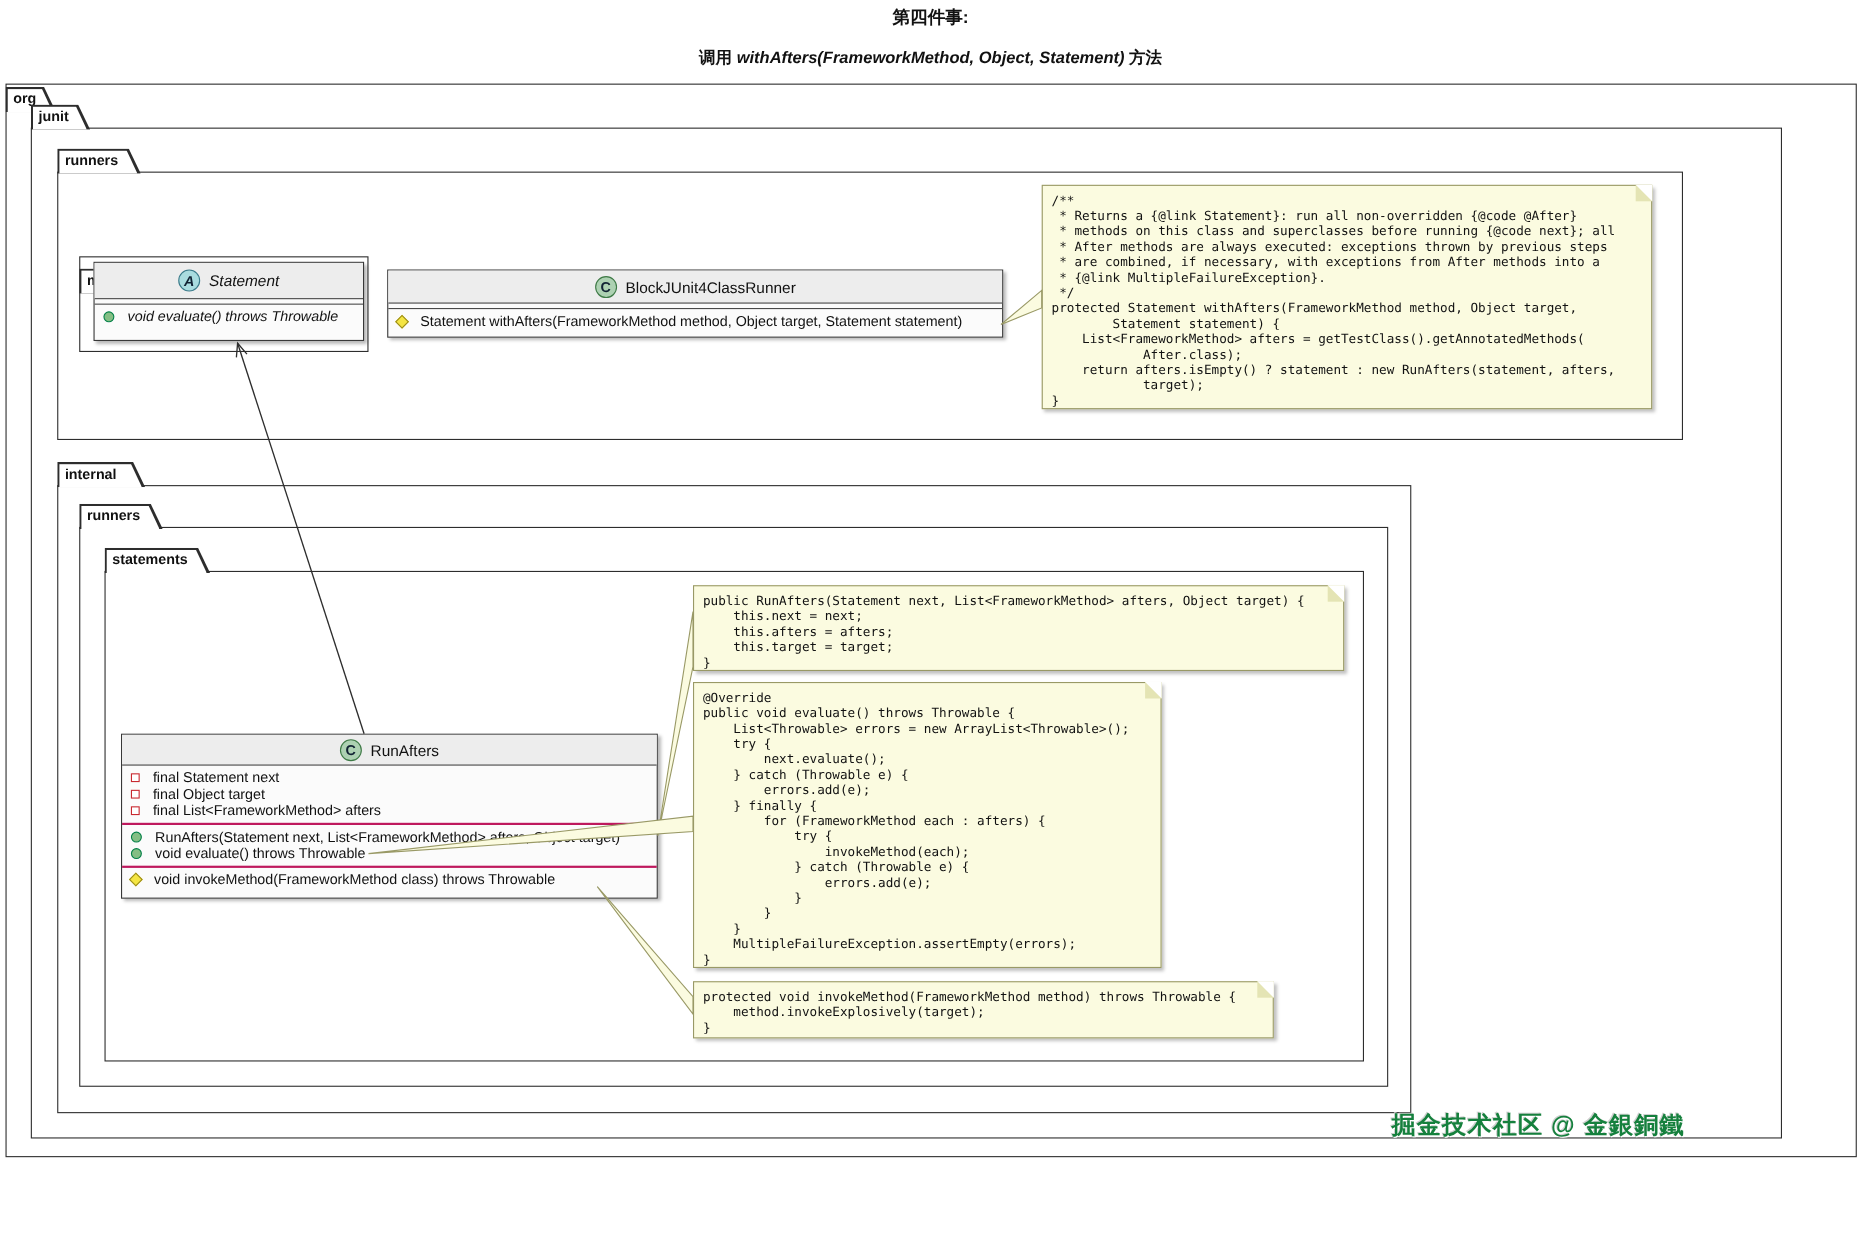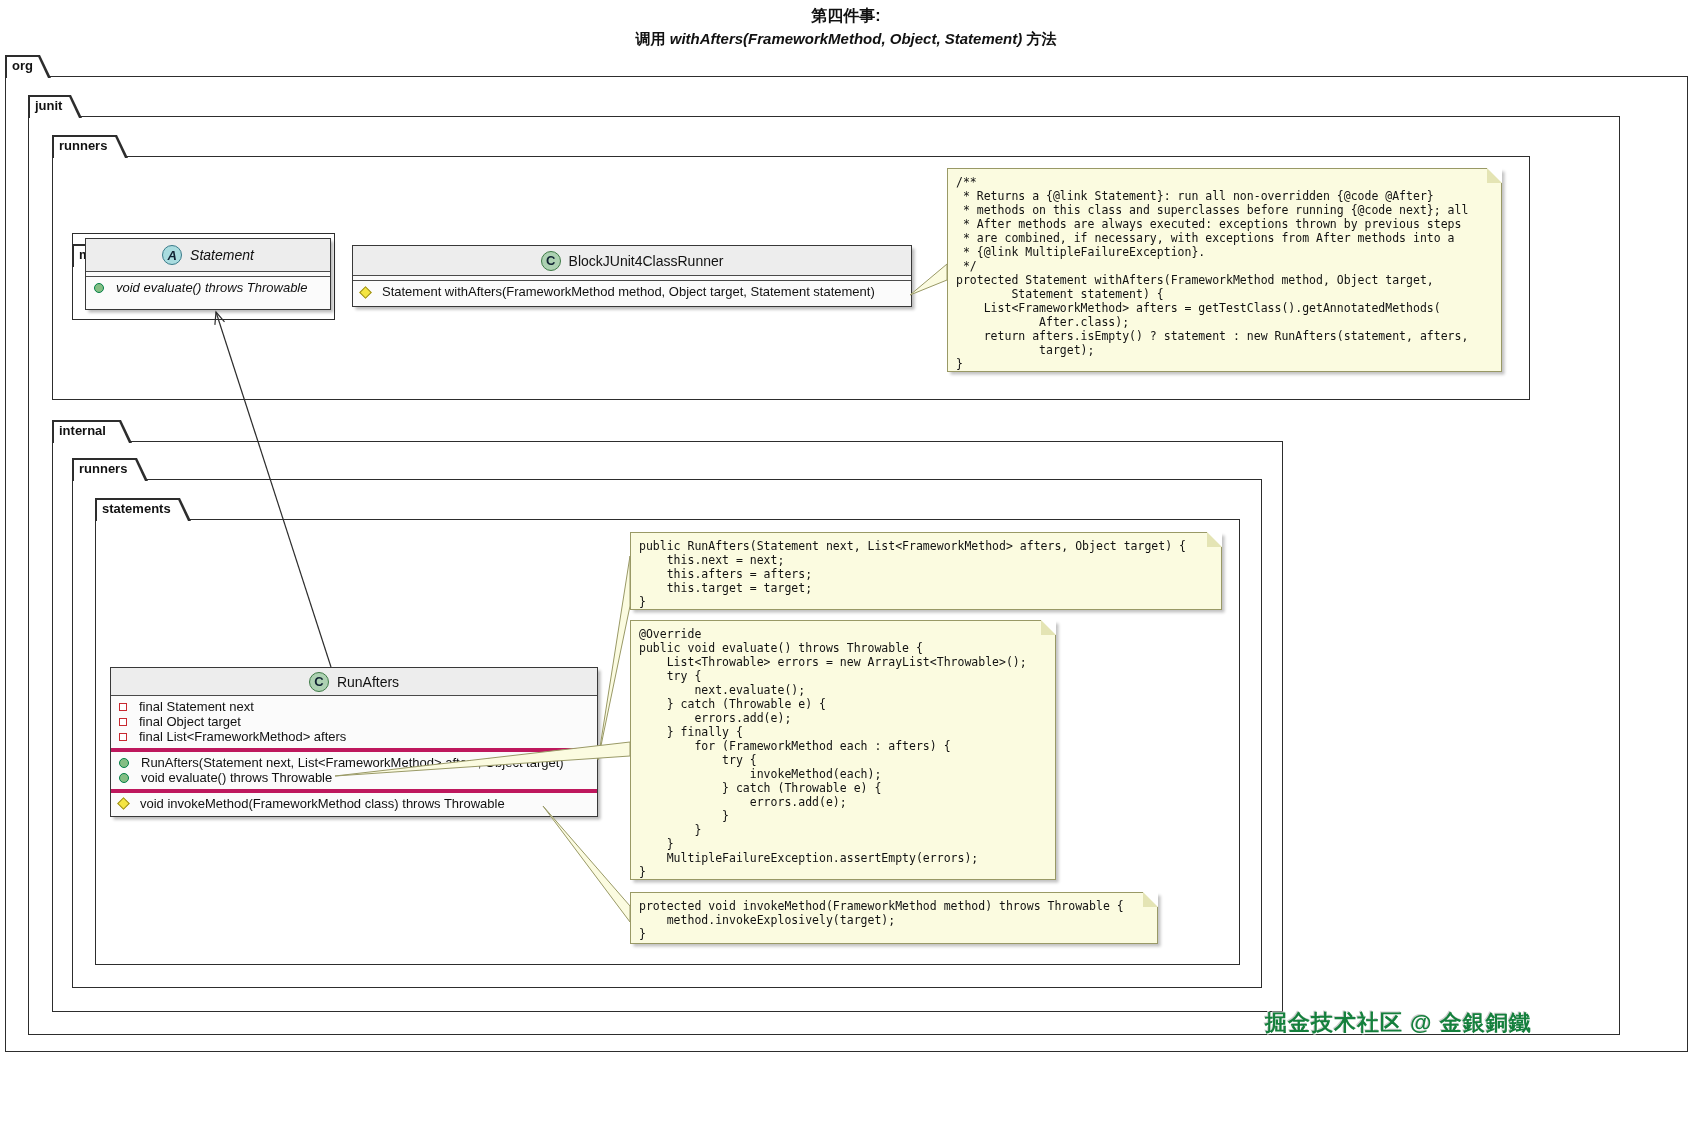--- a/index.html
+++ b/index.html
@@ -2,21 +2,21 @@
 <html><head>
 <meta charset="utf-8">
 <style>
   * { margin:0; padding:0; box-sizing:border-box; }
   body { background:#ffffff; font-family:"Liberation Sans", sans-serif; }
   #canvas { position:relative; width:1692px; height:1145px; background:#ffffff; overflow:hidden; }
 
   
   .diagram-title { position:absolute; top:6px; left:0; width:100%; text-align:center; z-index:6; }
   .diagram-title .t1 { font-size:16px; font-weight:bold; color:#111; }
-  .diagram-title .t2 { font-size:15px; font-weight:bold; color:#111; margin-top:3px; }
+  .diagram-title .t2 { font-size:15px; font-weight:bold; color:#111; margin-top:16px; }
   .diagram-title .t2 .code { font-style:italic; }
 
   
   .pkg { position:absolute; }
   .pkg-box { position:absolute; left:0; right:0; top:21px; bottom:0; border:1.5px solid #2d2d2d; background:transparent; }
   .pkg-tab { position:absolute; top:0; left:0; height:23px; z-index:2; }
   .pkg-tab .tab-bg { position:absolute; inset:0; background:#2d2d2d;
       clip-path:polygon(0 0, calc(100% - 11px) 0, 100% 100%, 0 100%); }
   .pkg-tab .tab-fg { position:absolute; left:1.5px; top:1.5px; right:3px; bottom:0; background:#ffffff;
       clip-path:polygon(0 0, calc(100% - 10px) 0, 100% 100%, 0 100%); }
@@ -27,21 +27,21 @@
   .uml-class { position:absolute; border:1.5px solid #383838; background:#fbfbfb;
       box-shadow:2.5px 2.5px 3px rgba(0,0,0,0.28); z-index:3; display:flex; flex-direction:column; }
   .uml-title { background:#ededed; display:flex; align-items:center; justify-content:center;
       gap:8px; border-bottom:1px solid #4a4a4a; flex:0 0 auto; }
   .uml-title .cls-name { font-size:14px; color:#111; }
   .stereo { display:inline-flex; align-items:center; justify-content:center;
       width:20px; height:20px; border-radius:50%; font-size:13px; font-weight:bold; color:#123; }
   .stereo.abstract { background:#A9DCDF; border:1px solid#3A7B8A; font-style:italic; }
   .stereo.concrete { background:#ADD1B2; border:1px solid #3E7A46; }
   .uml-empty { flex:0 0 5px; border-bottom:1px solid #4a4a4a; }
-  .uml-sect { padding:3px 8px 4px 8px; border-bottom:4px solid #be185d; }
+  .uml-sect { padding:3px 8px 4px 8px; border-bottom:2px solid #be185d; }
   .uml-sect.last { border-bottom:none; flex:1 1 auto; }
   .member { display:flex; align-items:center; gap:12px; font-size:13px; color:#111;
       line-height:15px; white-space:nowrap; }
   .member.tall { line-height:16px; }
   .abstract-m { font-style:italic; }
   .ic { flex:0 0 auto; display:inline-block; }
   .ic-pub { width:10px; height:10px; border-radius:50%; background:#84BE84; border:1px solid #038048; }
   .ic-prot { width:9px; height:9px; background:#F4E542; border:1px solid #9A8C1A; transform:rotate(45deg); }
   .ic-priv { width:8px; height:8px; background:#ffffff; border:1.5px solid #C82930; }
 
@@ -65,21 +65,21 @@
 
 <div id="canvas">
 
   <div class="diagram-title">
     <div class="t1">第四件事:</div>
     <div class="t2"><span>调用 </span><span class="code">withAfters(FrameworkMethod, Object, Statement)</span><span> 方法</span></div>
   </div>
 
   <div class="pkg" style="left:5px; top:55px; width:1683px; height:997px;">
     <div class="pkg-box"></div>
-    <div class="pkg-tab" style="width:46px;">
+    <div class="pkg-tab" style="width:46px;margin-top:24px;">
       <span class="tab-bg"></span>
         <span class="tab-fg"></span>
       <span class="tab-label">org</span>
     </div>
   </div>
 
   <div class="pkg" style="left:28px; top:95px; width:1592px; height:940px;">
     <div class="pkg-box"></div>
     <div class="pkg-tab" style="width:54px;">
       <span class="tab-bg"></span>

